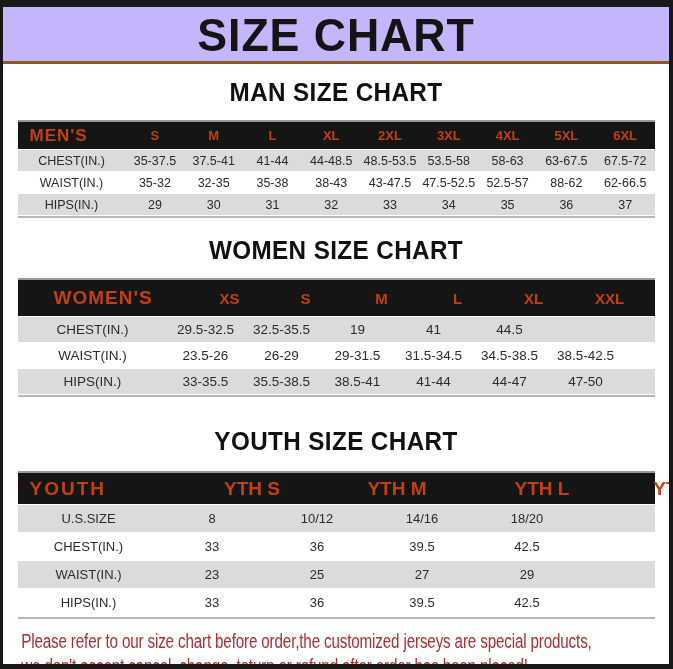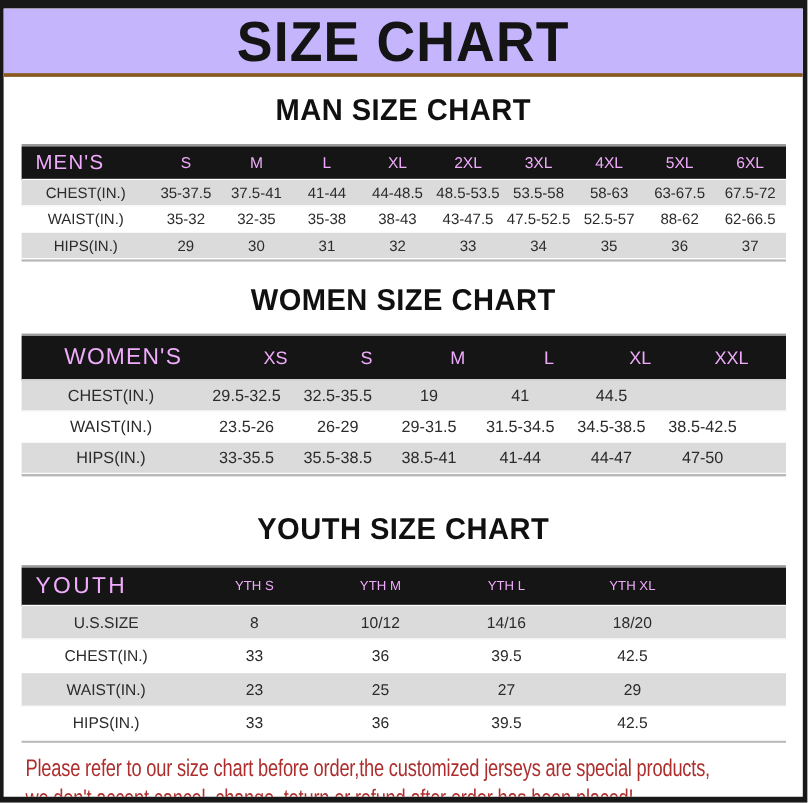--- a/index.html
+++ b/index.html
@@ -27,42 +27,42 @@
   .tbl{
     width:637px;margin:0 auto;border-top:2px solid #9a9a9a;
     border-bottom:2px solid #b8b8b8;
   }
   .t0{margin-top:13px;}
   .t1{margin-top:13px;}
   .t2{margin-top:15px;}
   .trow{display:flex;align-items:stretch;border-bottom:1px solid #fff;}
   .cell{display:flex;align-items:center;justify-content:center;color:#2b2b2b;}
   .thead{background:#151515;}
-  .thead .cell{color:#f0abfc;font-weight:normal;}
+  .thead .cell{color:#c2410c;font-weight:bold;}
   .hlab{justify-content:flex-start;padding-left:12px;box-sizing:border-box;letter-spacing:1px;}
   .shade{background:#DBDBDB;}
   .light{background:#ffffff;}
   
   .t0 .thead{height:27px;}
   .t0 .hlab{font-size:17px;}
   .t0 .hval{font-size:13px;}
   .t0 .trow:not(.thead){height:21px;font-size:12.5px;}
   .t0 .lab{width:108px;flex:none;}
   .t0 .val{flex:1;}
   
   .t1 .thead{height:36px;padding-left:24px;}
   .t1 .hlab{font-size:19px;}
   .t1 .hval{font-size:15px;}
   .t1 .trow:not(.thead){height:25px;font-size:13.5px;}
   .t1 .lab{width:150px;flex:none;}
   .t1 .val{width:76px;flex:none;}
   
-  .t2 .thead{height:31px;}
+  .t2 .thead{height:31px;gap:40px;}
   .t2 .hlab{font-size:19px;letter-spacing:2px;}
-  .t2 .hval{font-size:11px;}
+  .t2 .hval{font-size:19px;}
   .t2 .trow:not(.thead){height:27px;font-size:13px;}
   .t2 .lab{width:142px;flex:none;}
   .t2 .val{width:105px;flex:none;}
   .note{
     margin-top:10px;padding-left:24px;color:#AE2E2D;font-size:20px;
     line-height:25px;white-space:nowrap;transform:scaleX(0.76);
     transform-origin:left center;width:132%;letter-spacing:-0.2px;
   }
 </style>
 </head>

